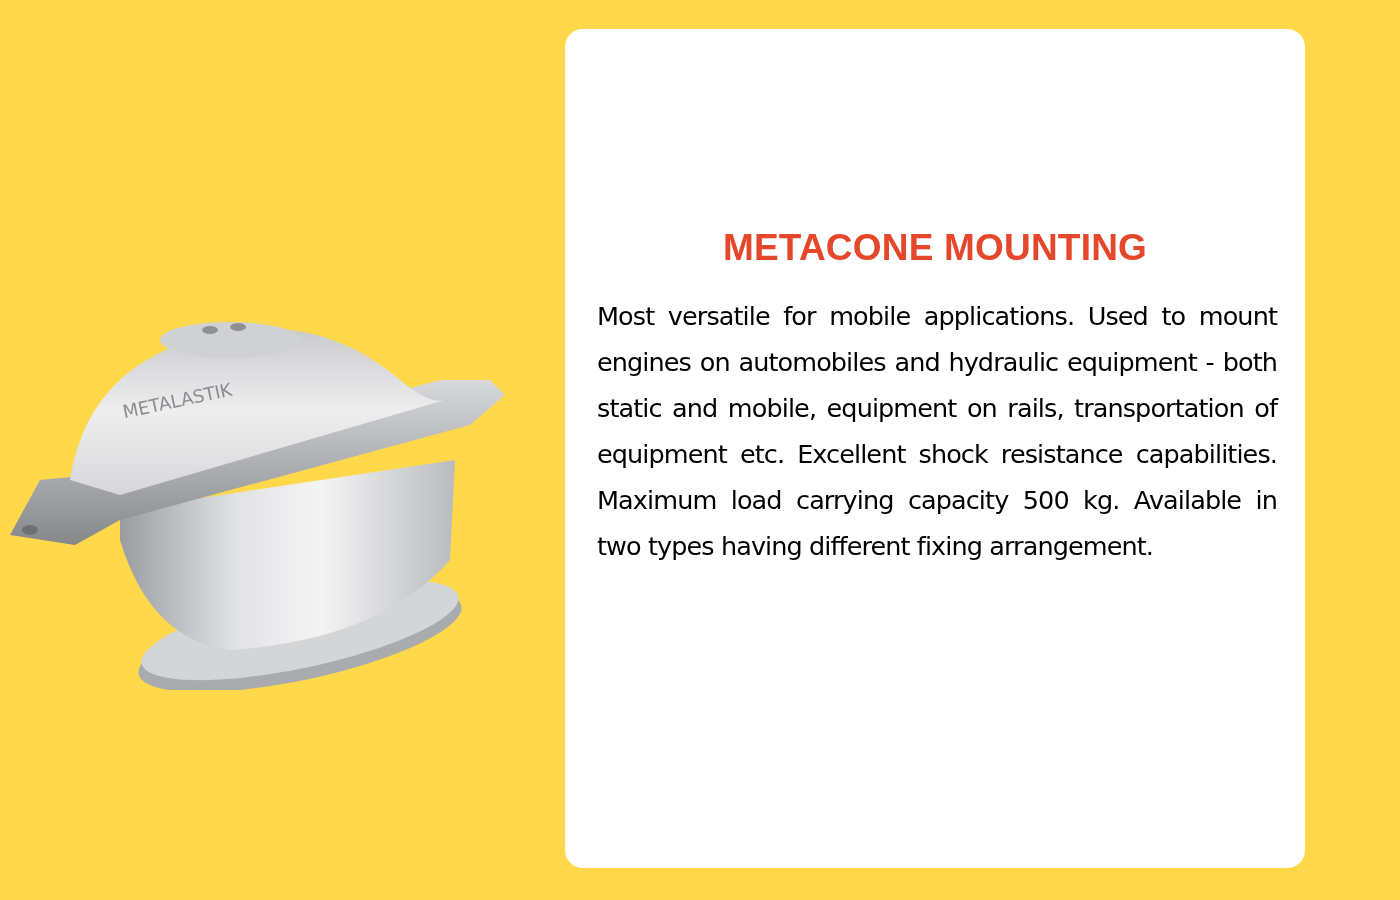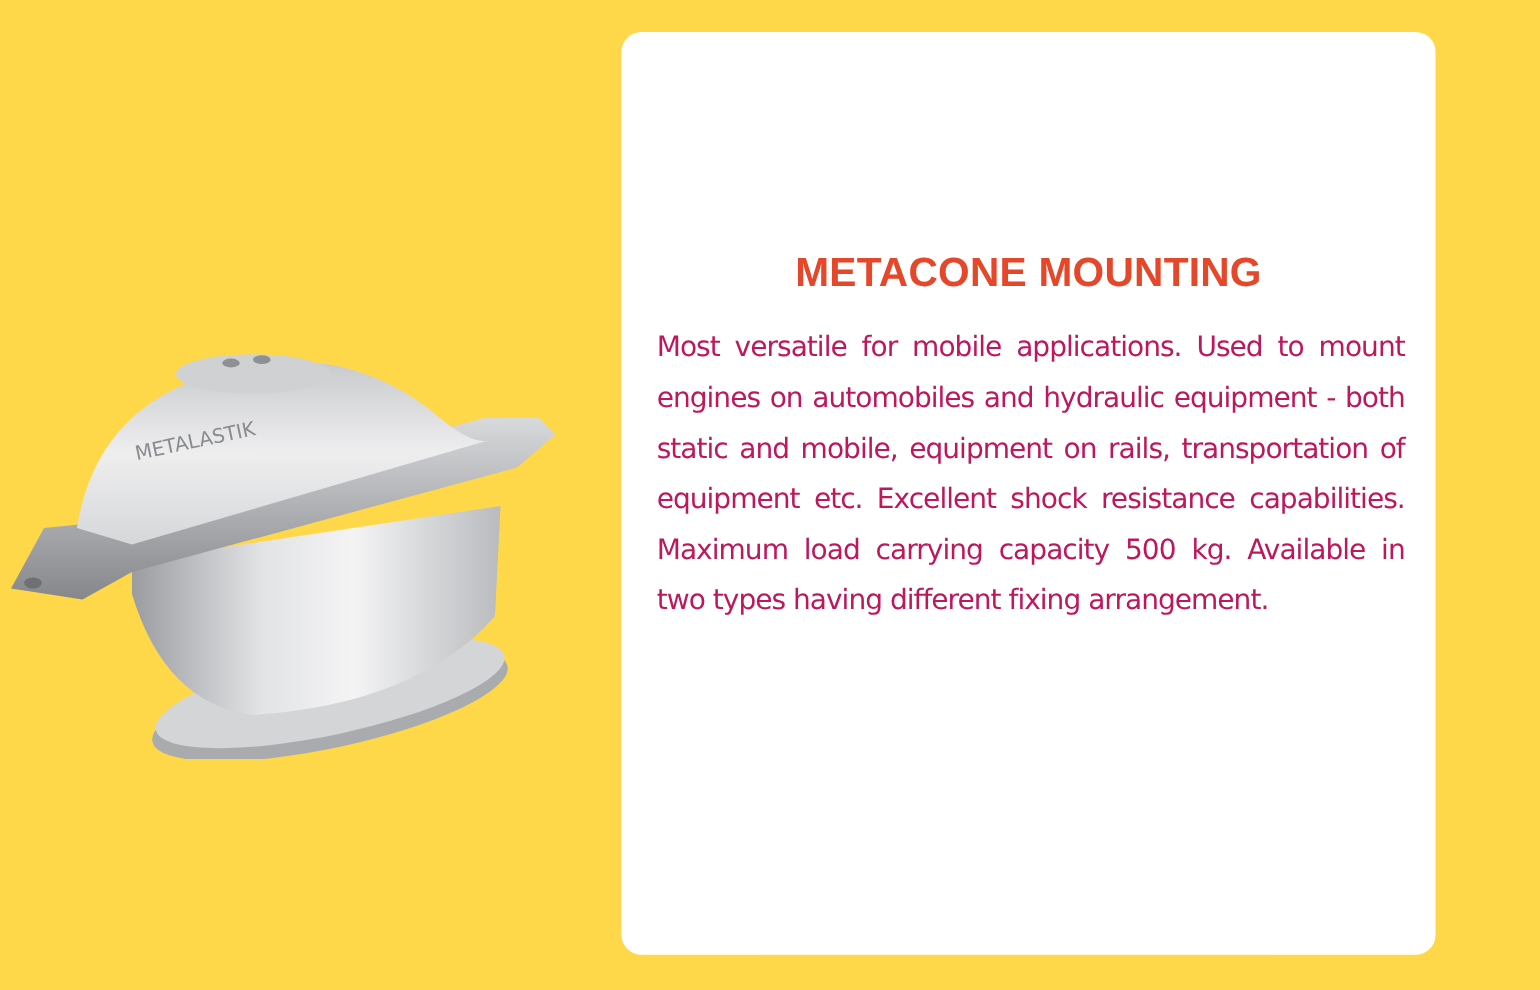--- a/index.html
+++ b/index.html
@@ -17,21 +17,21 @@
     }
     .title {
       position: absolute; left: 0; right: 0; top: 198px;
       text-align: center; color: #E5472A; font-weight: bold;
       font-size: 37px; letter-spacing: 0.2px;
       font-family: "Liberation Sans", sans-serif;
     }
     .desc {
       position: absolute; left: 32px; right: 28px; top: 264px;
       font-family: "DejaVu Sans", sans-serif; font-size: 25.5px; line-height: 46px;
-      color: #be185d; text-align: justify; letter-spacing: -0.9px;
+      color: #000000; text-align: justify; letter-spacing: -0.9px;
       margin: 0;
     }
   </style>
 </head>
 <body>
 
 <div class="product-image">
   <svg width="520" height="380" viewBox="0 0 520 380">
     <defs>
       <linearGradient id="bodyG" x1="0" y1="0" x2="1" y2="0">

